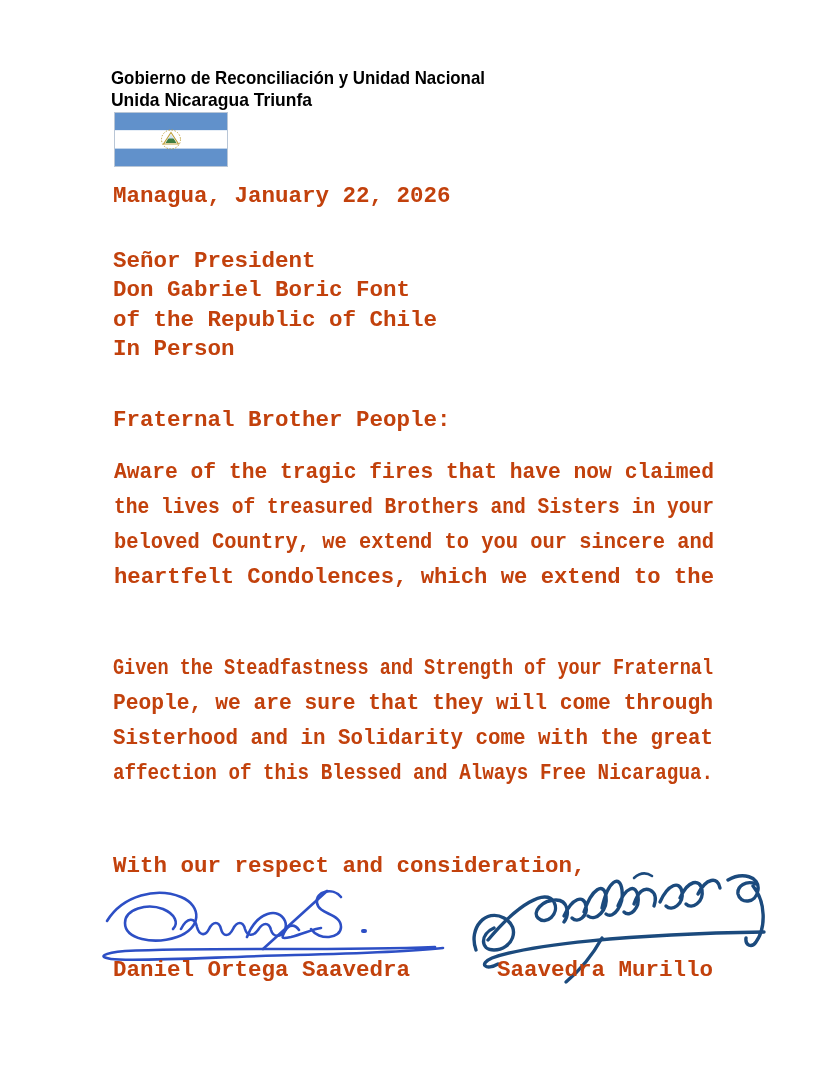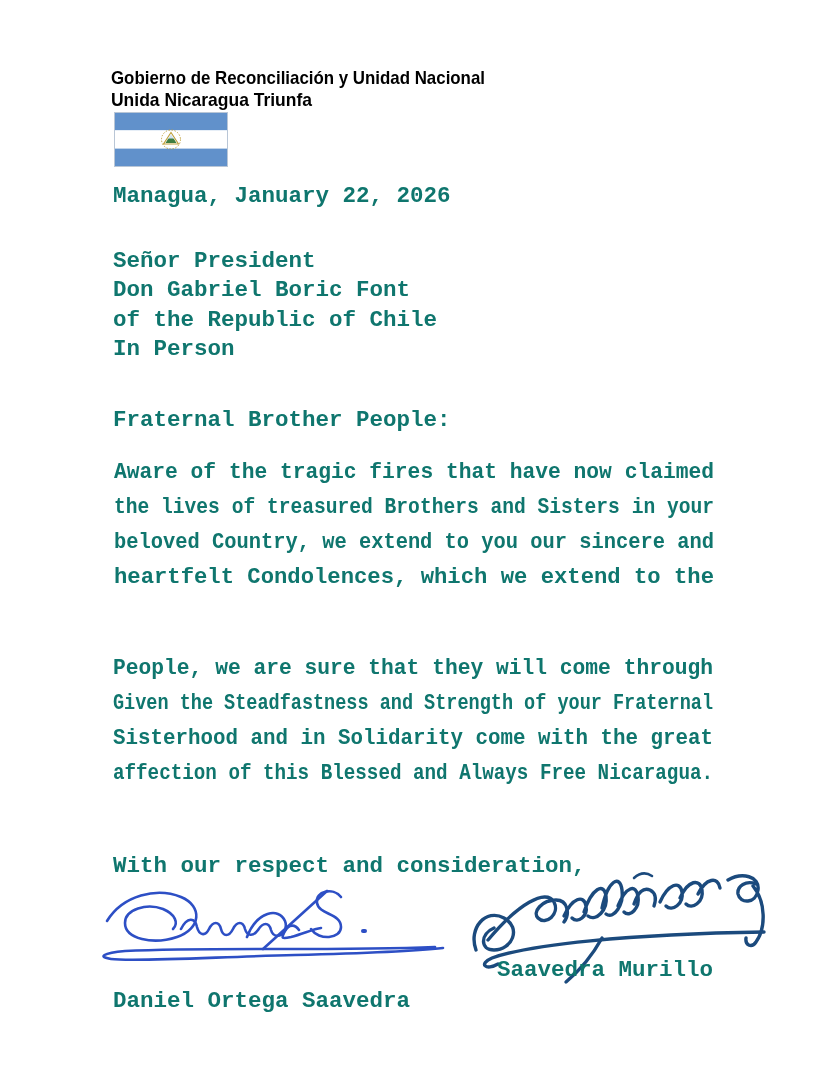--- a/index.html
+++ b/index.html
@@ -11,21 +11,21 @@
   .abs{position:absolute;}
   
   .hdr-line{
     font-family:"Liberation Sans",sans-serif;
     font-weight:700;font-size:19px;line-height:21px;color:#000;
     white-space:pre;display:inline-block;transform-origin:0 50%;
   }
   
   .tw{
     font-family:"Liberation Mono",monospace;
-    font-weight:700;font-size:22.5px;color:#0f766e;
+    font-weight:700;font-size:22.5px;color:#c2410c;
     white-space:pre;
   }
   .single{line-height:26px;}
   .recipient-row{display:block;line-height:29.35px;}
   .para-row{display:block;line-height:35.1px;height:35.1px;}
   .fitline{display:inline-block;transform-origin:0 50%;white-space:pre;}
   .sig-svg{position:absolute;}
   .flag-box{position:absolute;left:114px;top:112px;width:114px;height:55px;}
 </style>
 </head>
@@ -63,22 +63,22 @@
 <div class="abs tw single" style="left:113px;top:407px;">Fraternal Brother People:</div>
 
 <div class="abs" style="left:114px;top:455px;width:600px;">
   <div class="tw para-row"><span class="fitline" style="transform: scaleX(0.945463);">Aware of the tragic fires that have now claimed</span></div>
   <div class="tw para-row"><span class="fitline" style="transform: scaleX(0.871302);">the lives of treasured Brothers and Sisters in your</span></div>
   <div class="tw para-row"><span class="fitline" style="transform: scaleX(0.90688);">beloved Country, we extend to you our sincere and</span></div>
   <div class="tw para-row"><span class="fitline" style="transform: scaleX(0.987477);">heartfelt Condolences, which we extend to the</span></div>
 </div>
 
 <div class="abs" style="left:113px;top:651px;width:600px;">
+  <div class="tw para-row"><span class="fitline" style="transform: scaleX(0.822904);">Given the Steadfastness and Strength of your Fraternal</span></div>
   <div class="tw para-row"><span class="fitline" style="transform: scaleX(0.945463);">People, we are sure that they will come through</span></div>
-  <div class="tw para-row"><span class="fitline" style="transform: scaleX(0.822904);">Given the Steadfastness and Strength of your Fraternal</span></div>
   <div class="tw para-row"><span class="fitline" style="transform: scaleX(0.92577);">Sisterhood and in Solidarity come with the great</span></div>
   <div class="tw para-row"><span class="fitline" style="transform: scaleX(0.854549);">affection of this Blessed and Always Free Nicaragua.</span></div>
 </div>
 
 <div class="abs tw single" style="left:113px;top:853px;">With our respect and consideration,</div>
 
 <svg class="sig-svg" style="left:95px;top:877px;" width="355" height="90" viewBox="0 0 355 90">
   <g fill="none" stroke-width="2.6" stroke-linecap="round" stroke-linejoin="round" stroke="#2d4fc5">
     <path d="M 12,44 C 28,18 62,10 86,20 C 108,29 106,52 82,60 C 58,68 30,62 30,46 C 30,32 52,26 68,32 C 80,37 84,46 78,52"></path>
     <path d="M 86,52 c 6,-12 14,-12 16,-2 c 2,8 8,10 12,2 c 4,-8 10,-8 12,0 c 2,8 8,8 12,0 c 4,-8 10,-8 12,0 c 2,7 8,8 13,1 c 5,-8 11,-8 13,0 c 2,7 9,8 14,1 c 4,-7 10,-7 14,-1"></path>
@@ -96,14 +96,14 @@
     <path d="M 20,72 C 50,36 78,20 86,34 C 92,46 78,58 70,50 C 64,44 74,32 88,32 C 100,32 102,46 96,54"></path>
     <path d="M 96,48 C 104,30 116,26 118,38 C 120,48 110,56 104,50 M 116,44 C 124,20 136,14 138,28 C 140,42 128,54 120,48 M 134,40 C 140,12 152,6 154,22 C 156,36 146,52 138,46 M 150,38 C 158,18 168,16 170,28 C 172,40 162,50 156,44 M 166,36 q 6,-18 16,-14 q 8,4 4,16"></path>
     <path d="M 166,10 q 9,-8 18,-2" stroke-width="2.6"></path>
     <path d="M 192,34 C 200,16 212,12 214,24 C 216,36 204,44 198,38 M 212,30 C 220,12 232,10 234,22 C 236,34 224,42 218,36 M 230,26 C 238,10 250,8 252,20"></path>
     <path d="M 260,12 C 274,4 292,8 290,22 C 288,36 272,36 270,26 C 269,18 278,12 288,16 M 285,18 C 298,34 298,60 288,74 C 284,80 277,78 278,70"></path>
     <path d="M 30,96 C 18,103 10,96 24,90 C 60,77 160,66 296,64"></path>
     <path d="M 134,70 C 124,88 110,104 98,114"></path>
   </g>
 </svg>
 
-<div class="abs tw single" style="left:113px;top:988px;">Daniel Ortega Saavedra</div>
+<div class="abs tw single" style="left:113px;top:957px;">Daniel Ortega Saavedra</div>
 <div class="abs tw single" style="left:497px;top:957px;">Saavedra Murillo</div>
 
 </body></html>

